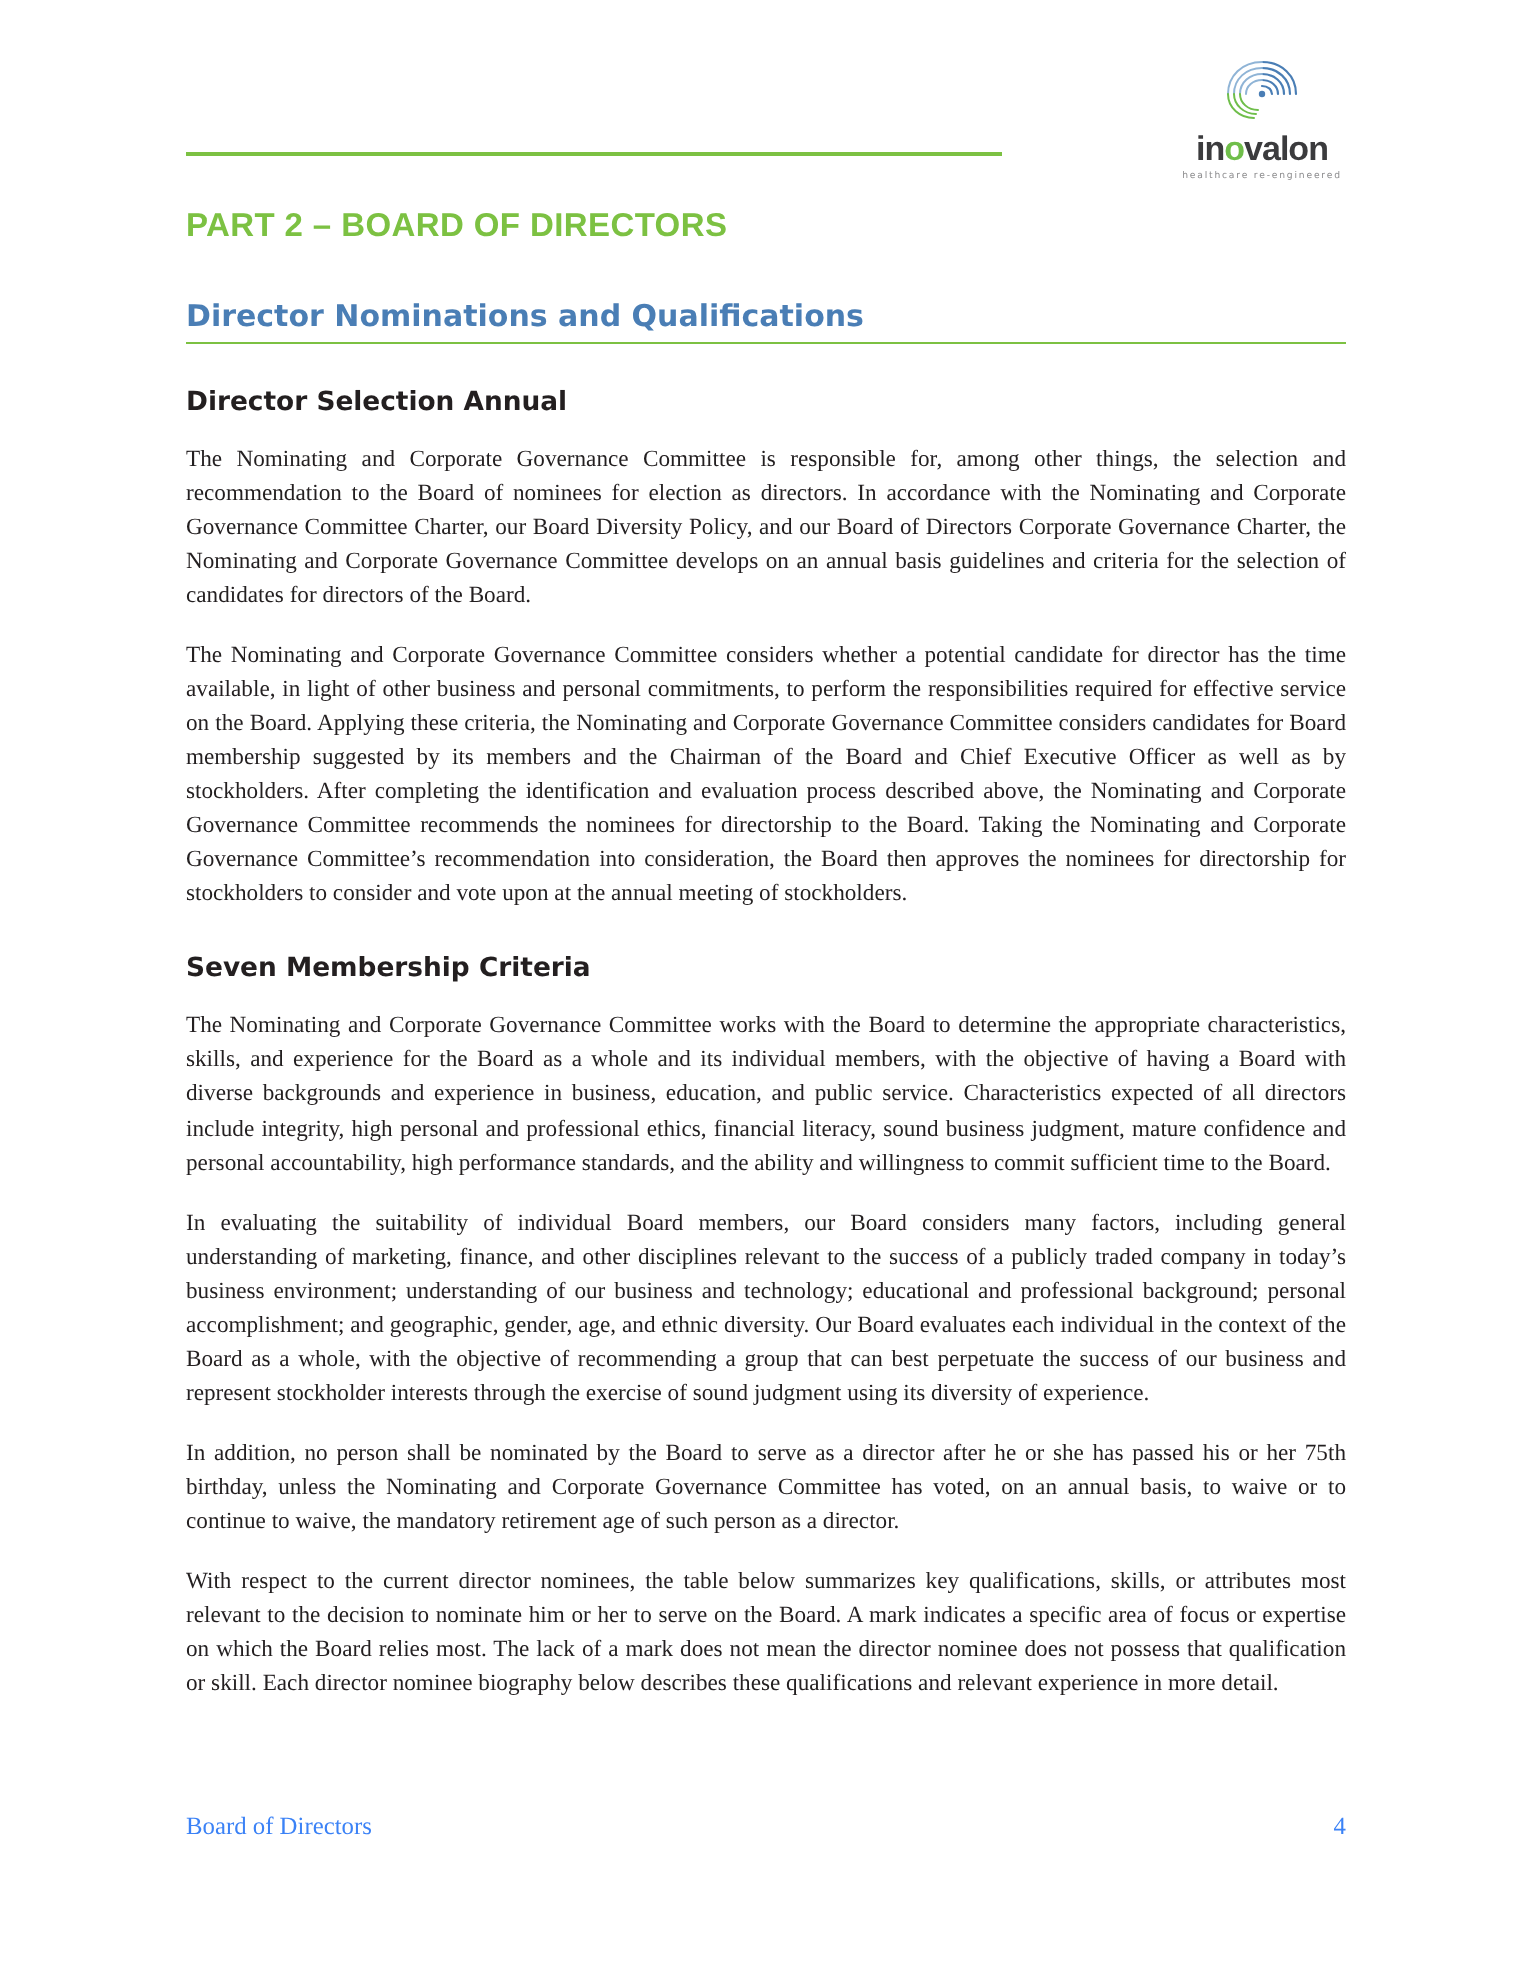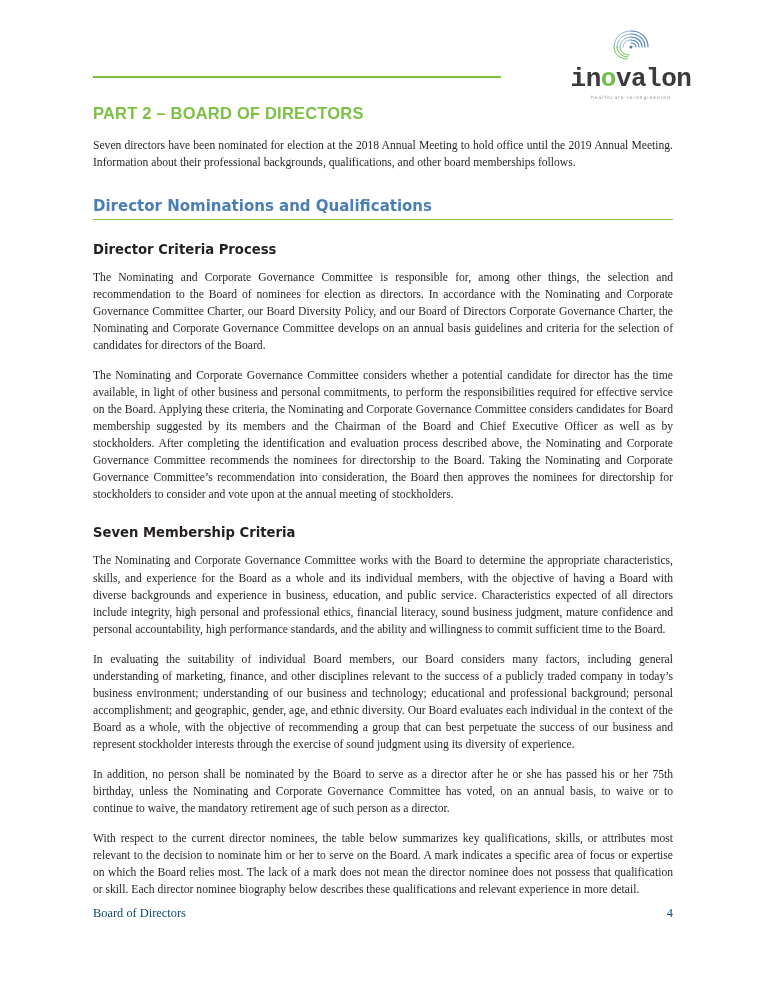--- a/index.html
+++ b/index.html
@@ -31,22 +31,22 @@
     text-align: center;
   }
   .logo-mark {
     width: 48px;
     height: 36px;
     margin: 0 auto 2px auto;
     position: relative;
   }
   .logo-mark svg { display: block; }
   .logo-word {
-    font-family: Liberation Mono, monospace;
-    font-size: 26px;
+    font-family: Liberation Sans, sans-serif;
+    font-size: 17px;
     font-weight: 700;
     letter-spacing: -0.5px;
     color: #3b3b3d;
     line-height: 1;
   }
   .logo-word .accent { color: #6fbe4a; }
   .logo-tag {
     font-family: "DejaVu Sans", sans-serif;
     font-size: 4.6px;
     letter-spacing: 0.9px;
@@ -117,21 +117,21 @@
   .footer {
     position: absolute;
     left: 93px;
     right: 95px;
     bottom: 72px;
     display: flex;
     justify-content: space-between;
     align-items: baseline;
     font-family: "Liberation Serif", serif;
     font-size: 12.4px;
-    color: #0c4a6e;
+    color: #3b82f6;
   }
 </style>
 </head>
 <body>
 
 <div class="page">
 
   <div class="logo-block">
     <div class="logo-mark">
       <svg width="48" height="36" viewBox="0 0 48 36" xmlns="http://www.w3.org/2000/svg">
@@ -159,26 +159,25 @@
     <div class="logo-word"><span>in</span><span class="accent">o</span><span>valon</span></div>
     <div class="logo-tag">healthcare   re-engineered</div>
   </div>
 
   <div class="top-rule"></div>
 
   <div class="content">
 
     <h1 class="part-title">PART 2 – BOARD OF DIRECTORS</h1>
 
-    <p class="body">Seven directors have been nominated for election at the 2018 Annual Meeting to hold office until the 2019 Annual Meeting. Information about their professional backgrounds, qualifications, and other board memberships follows.</p>
 
     <h2 class="section-title">Director Nominations and Qualifications</h2>
     <div class="section-rule"></div>
 
-    <h3 class="sub-title">Director Criteria Process</h3>
+    <h3 class="sub-title">Director Selection Annual</h3>
 
     <p class="body">The Nominating and Corporate Governance Committee is responsible for, among other things, the selection and recommendation to the Board of nominees for election as directors. In accordance with the Nominating and Corporate Governance Committee Charter, our Board Diversity Policy, and our Board of Directors Corporate Governance Charter, the Nominating and Corporate Governance Committee develops on an annual basis guidelines and criteria for the selection of candidates for directors of the Board.</p>
     <p class="body">The Nominating and Corporate Governance Committee considers whether a potential candidate for director has the time available, in light of other business and personal commitments, to perform the responsibilities required for effective service on the Board. Applying these criteria, the Nominating and Corporate Governance Committee considers candidates for Board membership suggested by its members and the Chairman of the Board and Chief Executive Officer as well as by stockholders. After completing the identification and evaluation process described above, the Nominating and Corporate Governance Committee recommends the nominees for directorship to the Board. Taking the Nominating and Corporate Governance Committee’s recommendation into consideration, the Board then approves the nominees for directorship for stockholders to consider and vote upon at the annual meeting of stockholders.</p>
 
     <h3 class="sub-title">Seven Membership Criteria</h3>
 
     <p class="body">The Nominating and Corporate Governance Committee works with the Board to determine the appropriate characteristics, skills, and experience for the Board as a whole and its individual members, with the objective of having a Board with diverse backgrounds and experience in business, education, and public service. Characteristics expected of all directors include integrity, high personal and professional ethics, financial literacy, sound business judgment, mature confidence and personal accountability, high performance standards, and the ability and willingness to commit sufficient time to the Board.</p>
     <p class="body">In evaluating the suitability of individual Board members, our Board considers many factors, including general understanding of marketing, finance, and other disciplines relevant to the success of a publicly traded company in today’s business environment; understanding of our business and technology; educational and professional background; personal accomplishment; and geographic, gender, age, and ethnic diversity. Our Board evaluates each individual in the context of the Board as a whole, with the objective of recommending a group that can best perpetuate the success of our business and represent stockholder interests through the exercise of sound judgment using its diversity of experience.</p>
     <p class="body">In addition, no person shall be nominated by the Board to serve as a director after he or she has passed his or her 75th birthday, unless the Nominating and Corporate Governance Committee has voted, on an annual basis, to waive or to continue to waive, the mandatory retirement age of such person as a director.</p>
     <p class="body">With respect to the current director nominees, the table below summarizes key qualifications, skills, or attributes most relevant to the decision to nominate him or her to serve on the Board. A mark indicates a specific area of focus or expertise on which the Board relies most. The lack of a mark does not mean the director nominee does not possess that qualification or skill. Each director nominee biography below describes these qualifications and relevant experience in more detail.</p>

